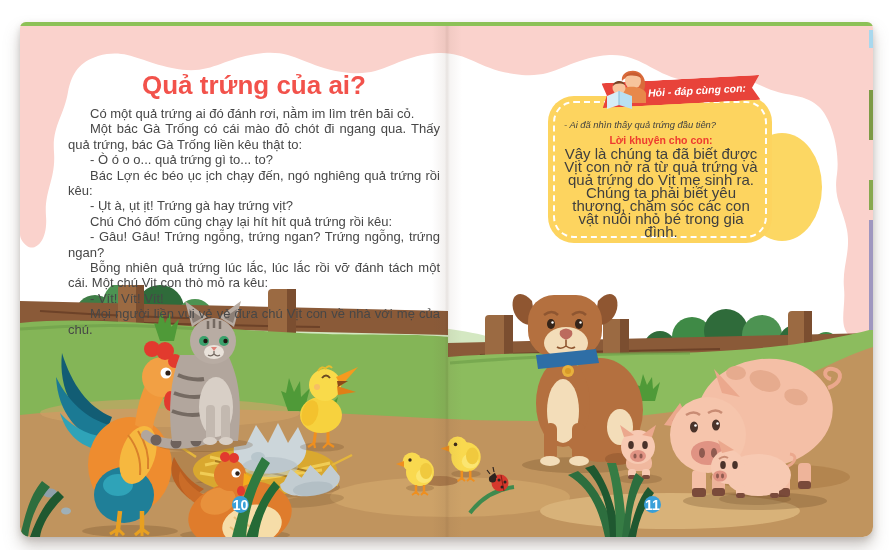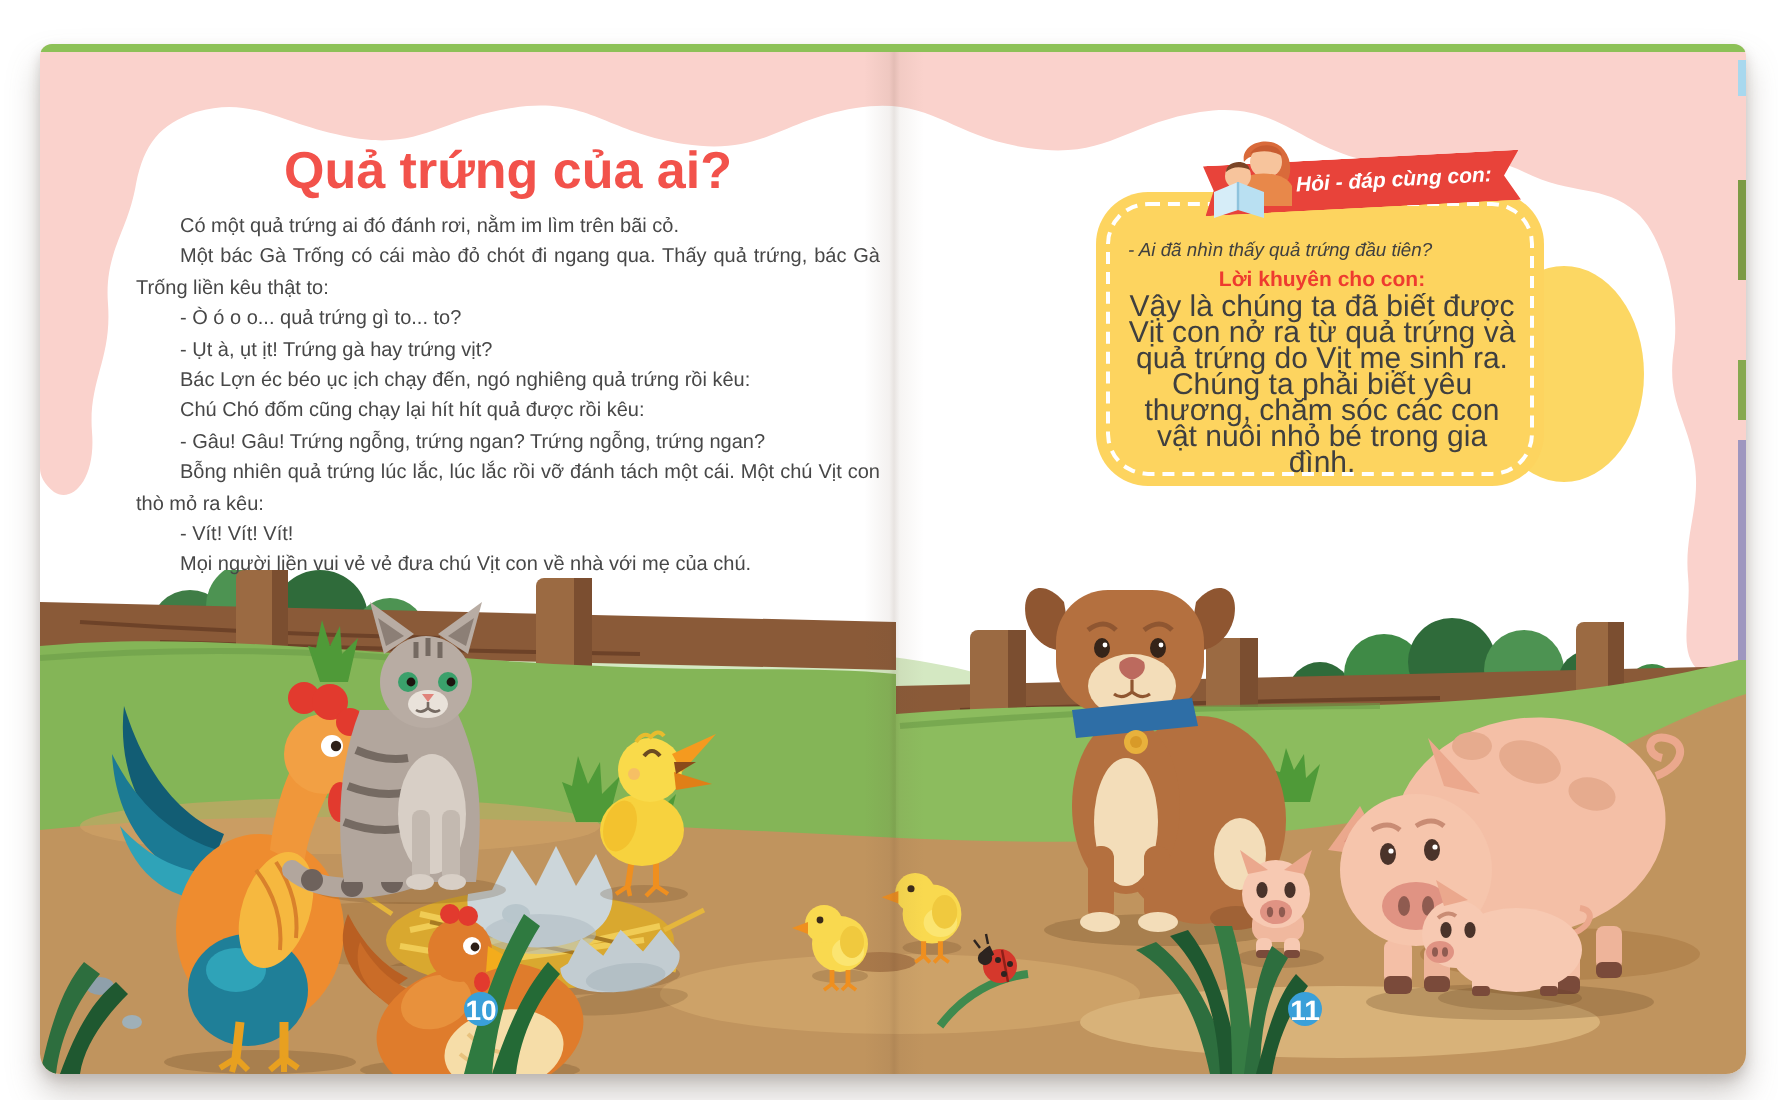--- a/index.html
+++ b/index.html
@@ -11,21 +11,21 @@
   .top-strip{position:absolute;left:0;top:0;width:853px;height:4px;
         background:var(--top-strip-green,#8cc157);z-index:9;}
   .pink-frame{position:absolute;left:0;top:0;width:853px;height:515px;z-index:1;}
   .illustration{position:absolute;left:0;top:263px;width:853px;height:252px;z-index:2;}
   .fold{position:absolute;left:412px;top:0;width:30px;height:515px;z-index:5;
         background:linear-gradient(90deg,rgba(0,0,0,0) 0%,rgba(110,80,60,.08) 42%,rgba(90,60,40,.14) 50%,rgba(110,80,60,.06) 60%,rgba(0,0,0,0) 100%);}
   
   .page-title{position:absolute;left:48px;top:48px;width:372px;z-index:4;
         text-align:center;font-size:26px;font-weight:bold;color:var(--title-red,#f2524b);margin:0;}
   .story{position:absolute;left:48px;top:84px;width:372px;z-index:4;
-        font-size:10px;line-height:15.4px;color:#474747;}
+        font-size:13px;line-height:15.4px;color:#474747;}
   .story p{margin:0;text-indent:22px;text-align:justify;}
   
   .qa-box{position:absolute;left:528px;top:74px;width:224px;height:147px;z-index:4;
         background:var(--box-yellow,#fdd45f);border-radius:26px;}
   .qa-box::before{content:"";position:absolute;inset:5px;border:2px dashed #ffffff;
         border-radius:21px;pointer-events:none;}
   .ribbon{position:absolute;left:54px;top:-17px;width:158px;height:25px;
         background:var(--ribbon-red,#e8433a);transform:rotate(-3deg);
         clip-path:polygon(0 0,100% 0,95% 50%,100% 100%,0 100%,3% 50%);
         color:#ffffff;font-size:10.5px;font-weight:bold;font-style:italic;
@@ -375,23 +375,23 @@
   </svg>
 
   <div class="badge badge-left">10</div>
   <div class="badge badge-right">11</div>
 
   <h1 class="page-title">Quả trứng của ai?</h1>
   <div class="story">
     <p>Có một quả trứng ai đó đánh rơi, nằm im lìm trên bãi cỏ.</p>
     <p>Một bác Gà Trống có cái mào đỏ chót đi ngang qua. Thấy quả trứng, bác Gà Trống liền kêu thật to:</p>
     <p>- Ò ó o o... quả trứng gì to... to?</p>
+    <p>Bác Lợn éc béo ục ịch chạy đến, ngó nghiêng quả trứng rồi kêu:</p>
     <p>- Ụt à, ụt ịt! Trứng gà hay trứng vịt?</p>
-    <p>Bác Lợn éc béo ục ịch chạy đến, ngó nghiêng quả trứng rồi kêu:</p>
-    <p>Chú Chó đốm cũng chạy lại hít hít quả được rồi kêu:</p>
+    <p>Chú Chó đốm cũng chạy lại hít hít quả trứng rồi kêu:</p>
     <p>- Gâu! Gâu! Trứng ngỗng, trứng ngan? Trứng ngỗng, trứng ngan?</p>
     <p>Bỗng nhiên quả trứng lúc lắc, lúc lắc rồi vỡ đánh tách một cái. Một chú Vịt con thò mỏ ra kêu:</p>
     <p>- Vít! Vít! Vít!</p>
     <p>Mọi người liền vui vẻ vẻ đưa chú Vịt con về nhà với mẹ của chú.</p>
   </div>
 
   <div class="qa-box">
     <svg class="ribbon-icon" viewBox="0 0 46 42">
       <path d="M16,12 C14,2 30,-2 36,6 C40,11 40,18 37,23 L32,30 C34,20 32,12 26,10 C22,8 18,9 16,12 Z" fill="#d96a3a"></path>
       <circle cx="27" cy="12" r="8" fill="#f7c49c"></circle>

